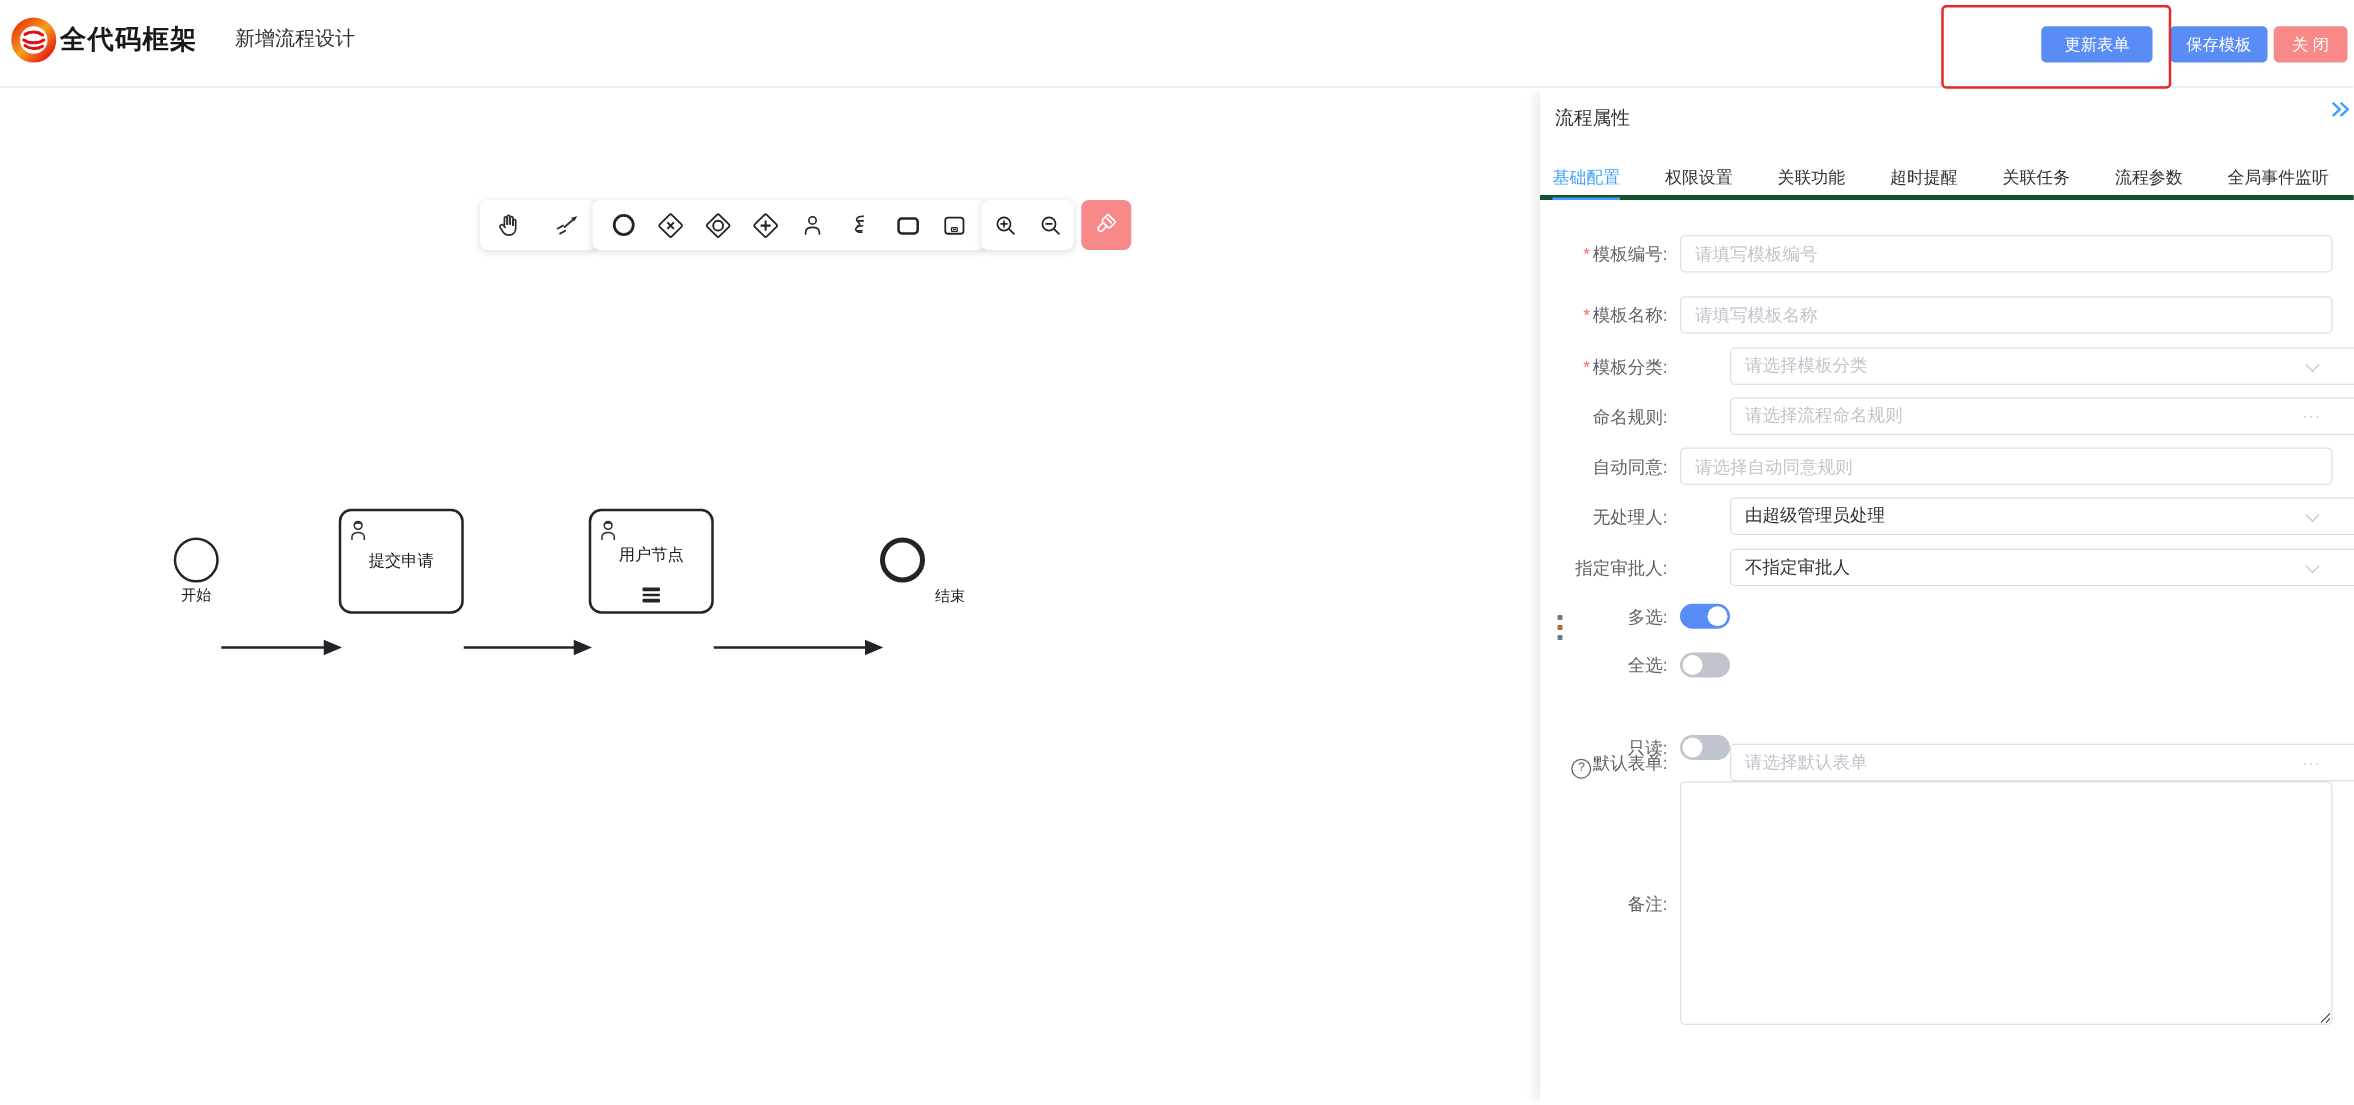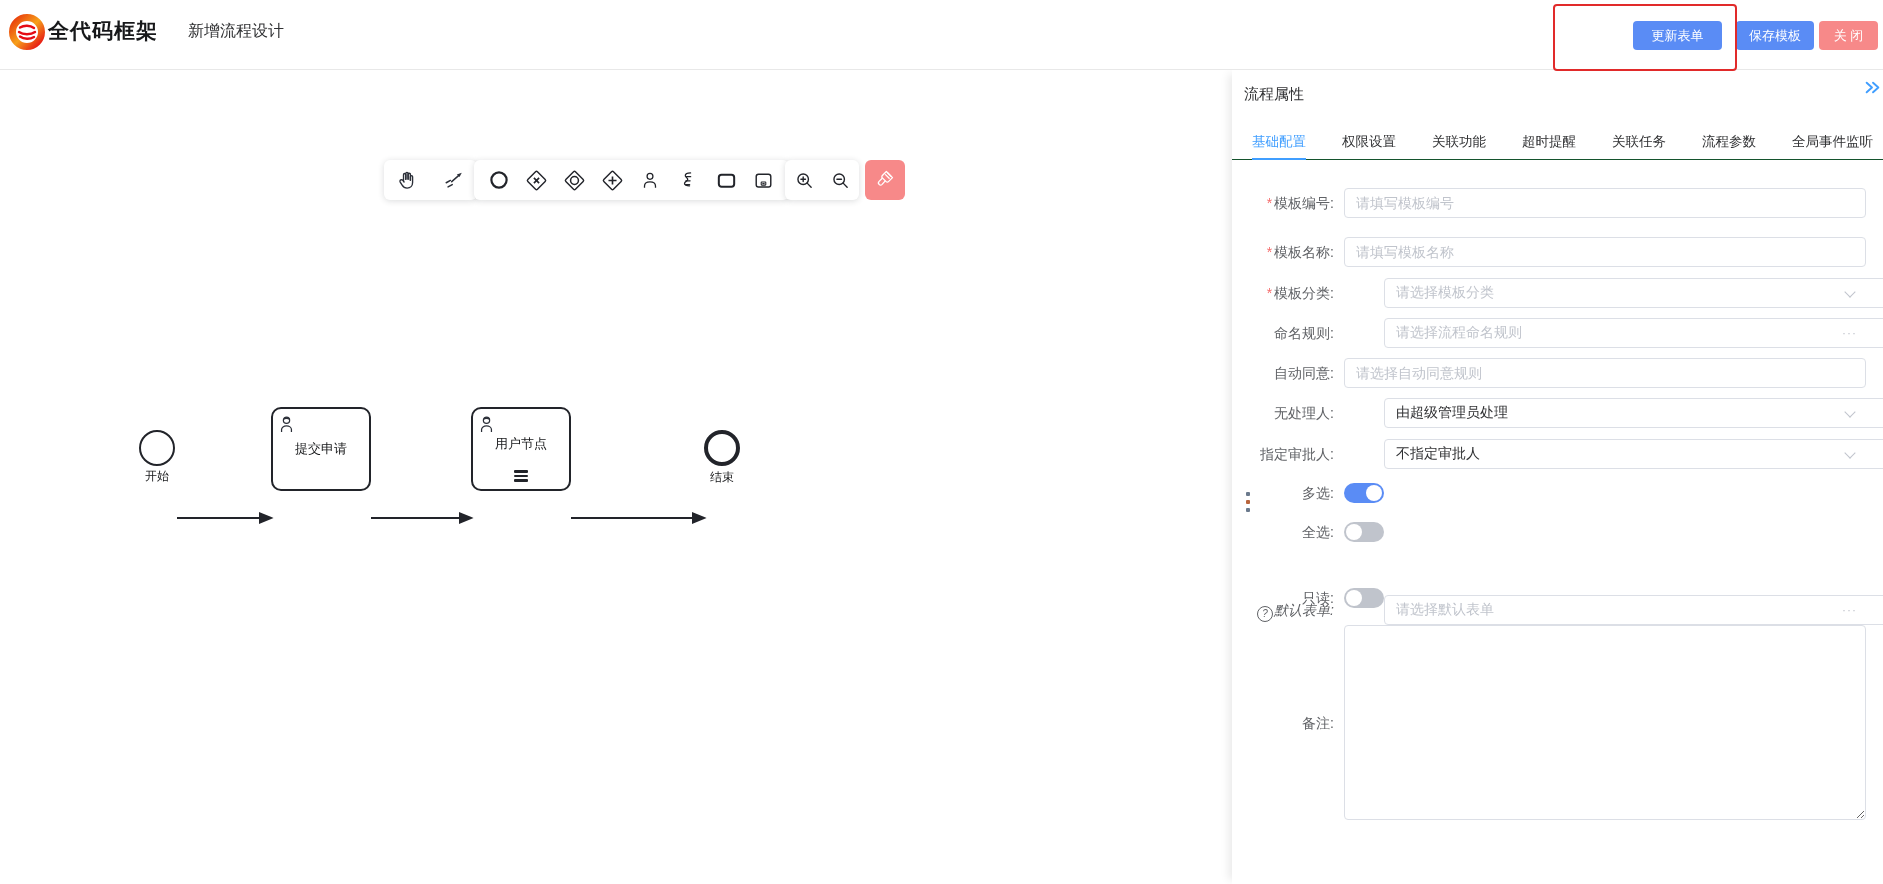--- a/index.html
+++ b/index.html
@@ -38,22 +38,22 @@
   .mi-marker{position:absolute;left:50%;bottom:5px;transform:translateX(-50%);width:14px;}
   .mi-marker i{display:block;height:2.6px;background:#22242a;margin-bottom:2px;border-radius:1px;}
   
   .panel{position:absolute;left:1232px;top:70px;width:651px;height:814px;background:#fff;
     box-shadow:-7px 0 9px -4px rgba(0,0,0,.09);z-index:4;}
   .splitter-dots{position:absolute;left:1246px;top:492px;z-index:7;cursor:col-resize;}
   .splitter-dots i{display:block;width:4px;height:4px;margin-bottom:4px;border-radius:1px;background:#6b7a8d;}
   .splitter-dots i:nth-child(2){background:#b9653c;}
   .ptitle{position:absolute;left:12px;top:15px;font-size:15px;font-weight:500;color:#303133;}
   .collapse{position:absolute;left:632px;top:10px;cursor:pointer;}
-  .tabsbar{position:absolute;left:0;top:54px;width:651px;height:36px;border-bottom:1px solid #14532d;
-    display:flex;gap:36px;padding-left:20px;box-sizing:border-box;}
+  .tabsbar{position:absolute;left:0;top:54px;width:651px;height:36px;border-bottom:4px solid #14532d;
+    display:flex;gap:36px;padding-left:10px;box-sizing:border-box;}
   .tab{font-size:13.5px;color:#303133;line-height:35px;height:36px;cursor:pointer;box-sizing:border-box;white-space:nowrap;}
   .tab.active{color:#409eff;border-bottom:2px solid #409eff;}
   
   .row{position:absolute;left:8px;width:626px;height:30px;display:flex;}
   .lbl{flex:0 0 94px;text-align:right;padding-right:10px;font-size:14px;color:#606266;
     line-height:30px;white-space:nowrap;display:block;}
   .req{color:#f56c6c;margin-right:2px;}
   .ctrl{flex:1;position:relative;}
   .ipt{width:100%;height:30px;box-sizing:border-box;border:1px solid #dcdfe6;border-radius:4px;
     padding:0 11px;font-size:14px;color:#303133;font-family:inherit;outline:none;background:#fff;}
@@ -239,21 +239,21 @@
       </span>
       <span class="tlabel" style="margin-bottom:10px;">用户节点</span>
       <span class="mi-marker">
           <i></i>
           <i></i>
           <i></i>
         </span>
     </div>
 
     <div class="evt end" style="left:704px;top:360px;"></div>
-    <div class="nlabel" style="left:682px;top:399px;">结束</div>
+    <div class="nlabel" style="left:720px;top:399px;">结束</div>
   </div>
 
   <span class="splitter-dots">
       <i></i>
       <i></i>
       <i></i>
     </span>
 
   <div class="panel">
     <span class="ptitle">流程属性</span>
@@ -342,21 +342,21 @@
         </button>
     </div>
     <div class="swrow" style="top:489px;margin-top:28px;">
       <label class="lbl">只读:</label>
       <button class="switch">
           <span class="knob"></span>
         </button>
     </div>
 
     <div class="row" style="top:525px;">
-      <label class="lbl" style="flex-basis:103px;margin-left:-9px;font-style:italic;"><span class="qicon">?</span><span>默认表单:</span></label>
+      <label class="lbl" style="flex-basis:103px;margin-left:-9px;"><span class="qicon">?</span><span>默认表单:</span></label>
       <span class="ctrl">
         <span class="sel">
             <span class="ph">请选择默认表单</span>
           </span>
         <span class="suffix">···</span>
       </span>
     </div>
 
     <div class="remark-row">
       <label class="lbl">备注:</label>

